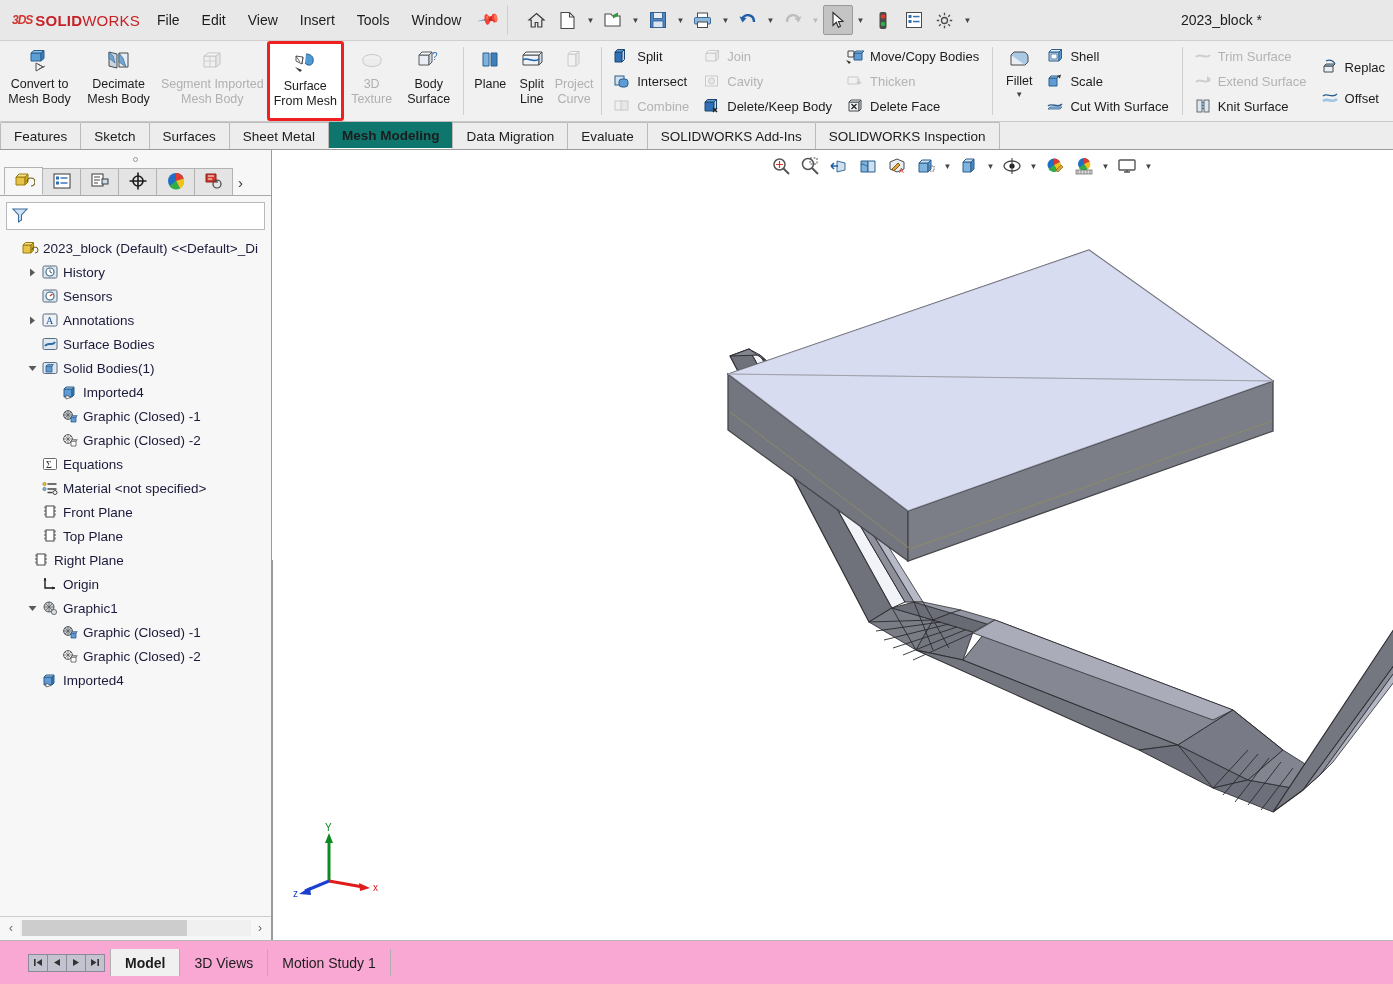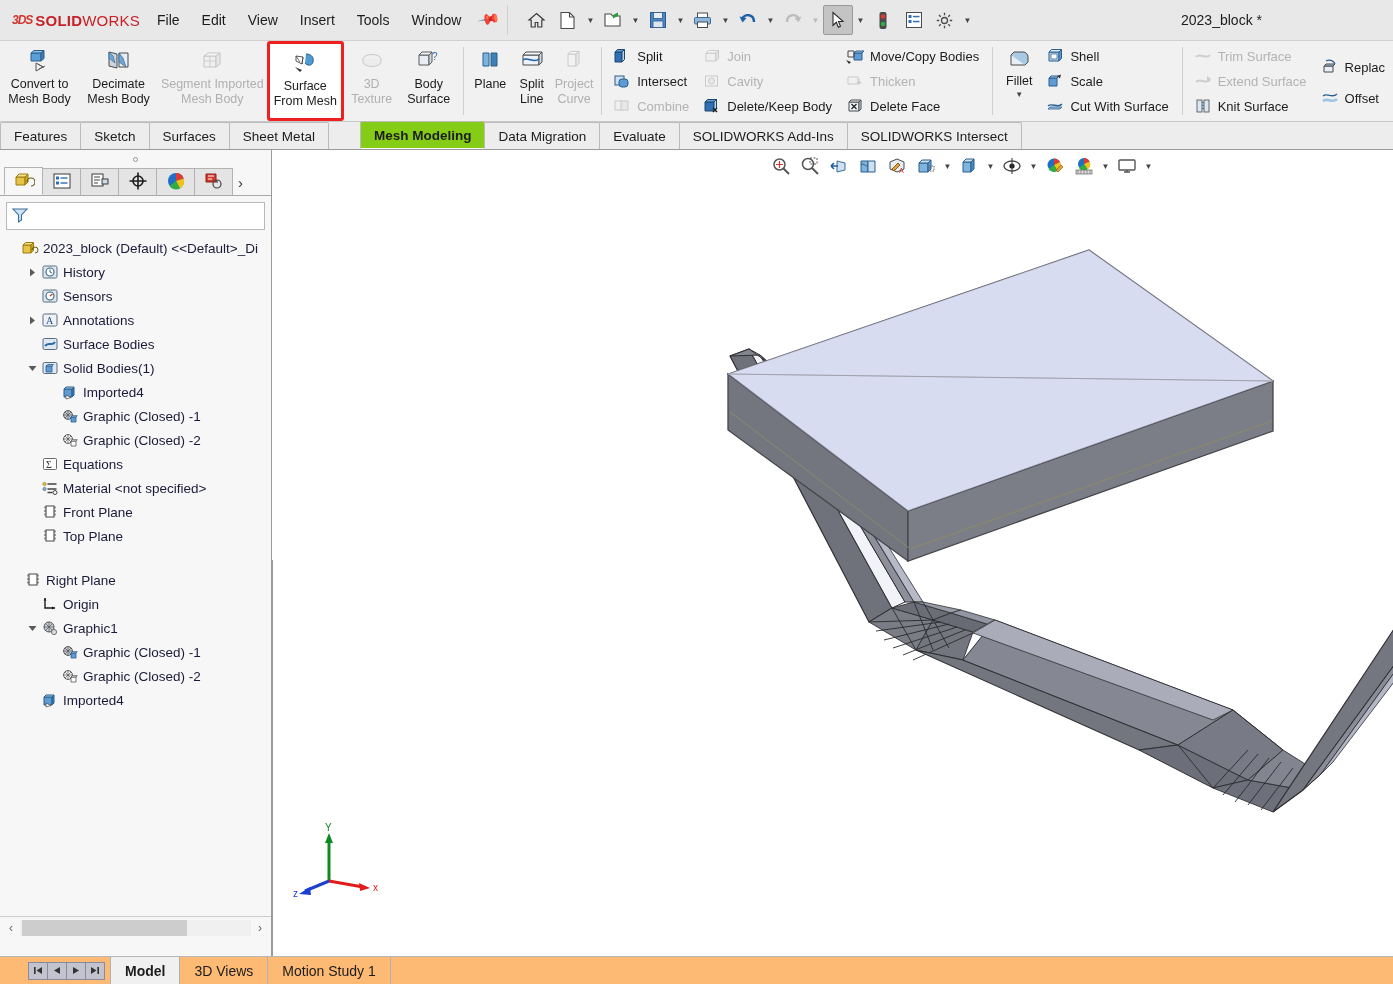--- a/index.html
+++ b/index.html
@@ -93,22 +93,22 @@
     border-bottom:1px solid #9a9a9a;
   }
   .cmdtab {
     height:27px; padding:0 13px; display:flex; align-items:center;
     font-size:13.5px; color:#1c1c1c; cursor:default;
     border-left:1px solid #bbb; border-right:1px solid #bbb;
     border-top:1px solid #bbb; background:#ededed; margin-right:-1px;
     border-top-left-radius:2px; border-top-right-radius:2px;
   }
   .cmdtab.active {
-    background:#84cc16; font-weight:bold; height:28px;
-    border-bottom:1px solid #fff; position:relative; z-index:2;margin-left:32px;
+    background:#0f766e; font-weight:bold; height:28px;
+    border-bottom:1px solid #fff; position:relative; z-index:2;
   }
 
   
   .leftpanel {
     position:absolute; left:0; top:150px; width:272px; height:806px;
     background:#f7f7f7; border-right:1px solid #9a9a9a;
   }
   .lp-grip { height:18px; display:flex; align-items:center; justify-content:center; }
   .lp-grip .dot {
     width:5px; height:5px; border-radius:50%; border:1px solid #9a9a9a; background:#f7f7f7;
@@ -171,22 +171,22 @@
     width:26px; height:26px; display:flex; align-items:center; justify-content:center;
     border:1px solid transparent; border-radius:2px; cursor:default;
   }
   .vb-caret { width:11px; height:26px; display:flex; align-items:center; justify-content:center;
     font-size:8px; color:#444; cursor:default;}
   .model-canvas { position:absolute; left:0; top:0; width:100%; height:100%; }
   .triad { position:absolute; left:20px; bottom:55px; }
 
   
   .bottombar {
-    position:absolute; left:0; bottom:0; width:1393px; height:28px;
-    background:#fdba74; border-top:1px solid #b6b6b6;
+    position:absolute; left:0; bottom:0; width:1393px; height:44px;
+    background:#f9a8d4; border-top:1px solid #b6b6b6;
     display:flex; align-items:center;
   }
   .navbtns { display:flex; margin-left:28px; gap:0; }
   .navbtn {
     width:20px; height:18px; border:1px solid #8a8a9a; background:#c3c3cf;
     display:flex; align-items:center; justify-content:center;
     font-size:8px; color:#333; cursor:default; margin-right:-1px;
   }
   .doctabs { display:flex; align-items:stretch; height:27px; margin-left:6px; }
   .doctab {
@@ -629,21 +629,21 @@
 
   <div class="cmdtabs">
     <div class="cmdtab">Features</div>
     <div class="cmdtab">Sketch</div>
     <div class="cmdtab">Surfaces</div>
     <div class="cmdtab">Sheet Metal</div>
     <div class="cmdtab active">Mesh Modeling</div>
     <div class="cmdtab">Data Migration</div>
     <div class="cmdtab">Evaluate</div>
     <div class="cmdtab">SOLIDWORKS Add-Ins</div>
-    <div class="cmdtab">SOLIDWORKS Intersect</div>
+    <div class="cmdtab">SOLIDWORKS Inspection</div>
   </div>
 
   <div class="leftpanel">
     <div class="lp-grip">
         <span class="dot"></span>
       </div>
 
     <div class="lp-tabs">
       <div class="lp-tab active">
         <span>
@@ -864,21 +864,21 @@
         <div class="trow" style="padding-left: 24px;">
           <span class="twist"></span>
           <span class="tico">
             <svg width="18" height="16" viewBox="0 0 18 16">
               <path d="M5 2 h8 v11 H5z" fill="#fff" stroke="#4a4a4a" stroke-width="1.1"></path>
               <path d="M4 2.5 v10 M14 2.5 v10" stroke="#4a4a4a" stroke-width="1" stroke-dasharray="2 1.5"></path>
             </svg>
           </span>
           <span class="tlabel">Top Plane</span>
         </div>
-        <div class="trow" style="padding-left: 7px; margin-top: 20px;">
+        <div class="trow" style="padding-left: 15px;">
           <span class="twist"></span>
           <span class="tico">
             <svg width="18" height="16" viewBox="0 0 18 16">
               <path d="M5 2 h8 v11 H5z" fill="#fff" stroke="#4a4a4a" stroke-width="1.1"></path>
               <path d="M4 2.5 v10 M14 2.5 v10" stroke="#4a4a4a" stroke-width="1" stroke-dasharray="2 1.5"></path>
             </svg>
           </span>
           <span class="tlabel">Right Plane</span>
         </div>
         <div class="trow" style="padding-left: 24px;">

